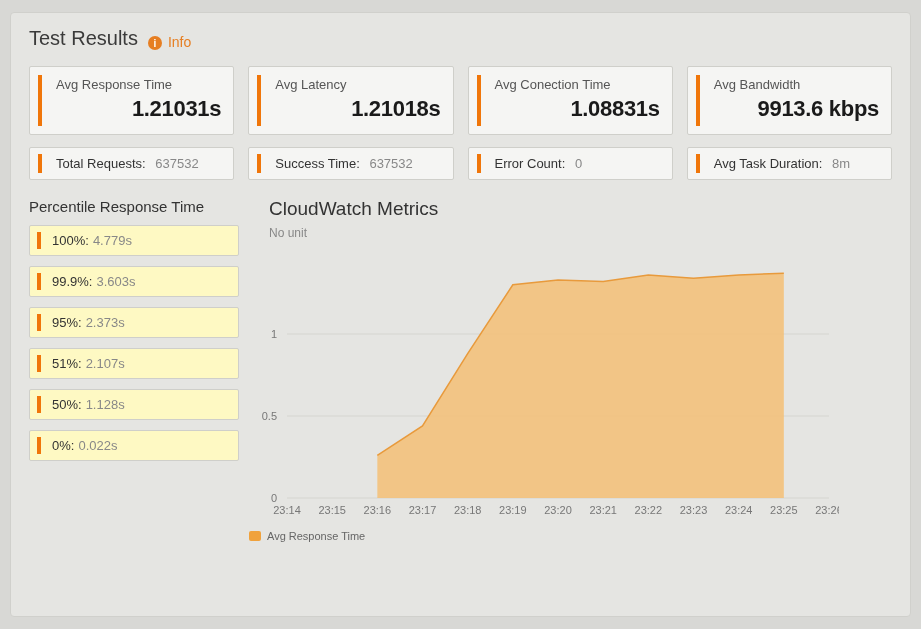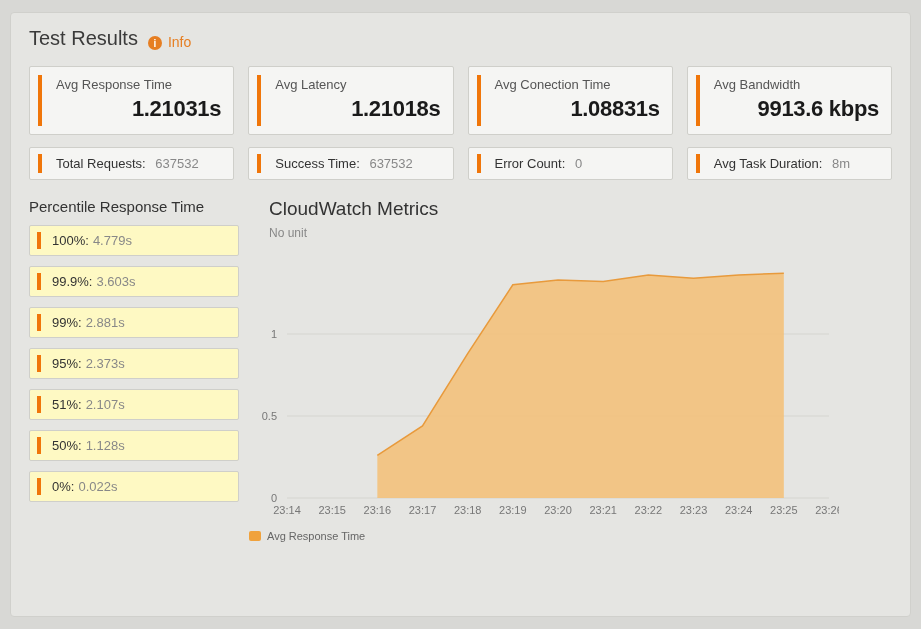--- a/index.html
+++ b/index.html
@@ -243,23 +243,20 @@
 
     <div class="lower">
       <div class="left-col">
         <div class="perc-title">Percentile Response Time</div>
         <div id="perc-list">
             <div class="perc-card">
               <div class="perc-inner"><span class="perc-label">100%:</span><span class="perc-value">4.779s</span></div>
             </div>
             <div class="perc-card">
               <div class="perc-inner"><span class="perc-label">99.9%:</span><span class="perc-value">3.603s</span></div>
-            </div>
-            <div class="perc-card">
-              <div class="perc-inner"><span class="perc-label">99%:</span><span class="perc-value">2.881s</span></div>
             </div>
             <div class="perc-card">
               <div class="perc-inner"><span class="perc-label">95%:</span><span class="perc-value">2.373s</span></div>
             </div>
             <div class="perc-card">
               <div class="perc-inner"><span class="perc-label">51%:</span><span class="perc-value">2.107s</span></div>
             </div>
             <div class="perc-card">
               <div class="perc-inner"><span class="perc-label">50%:</span><span class="perc-value">1.128s</span></div>
             </div>

